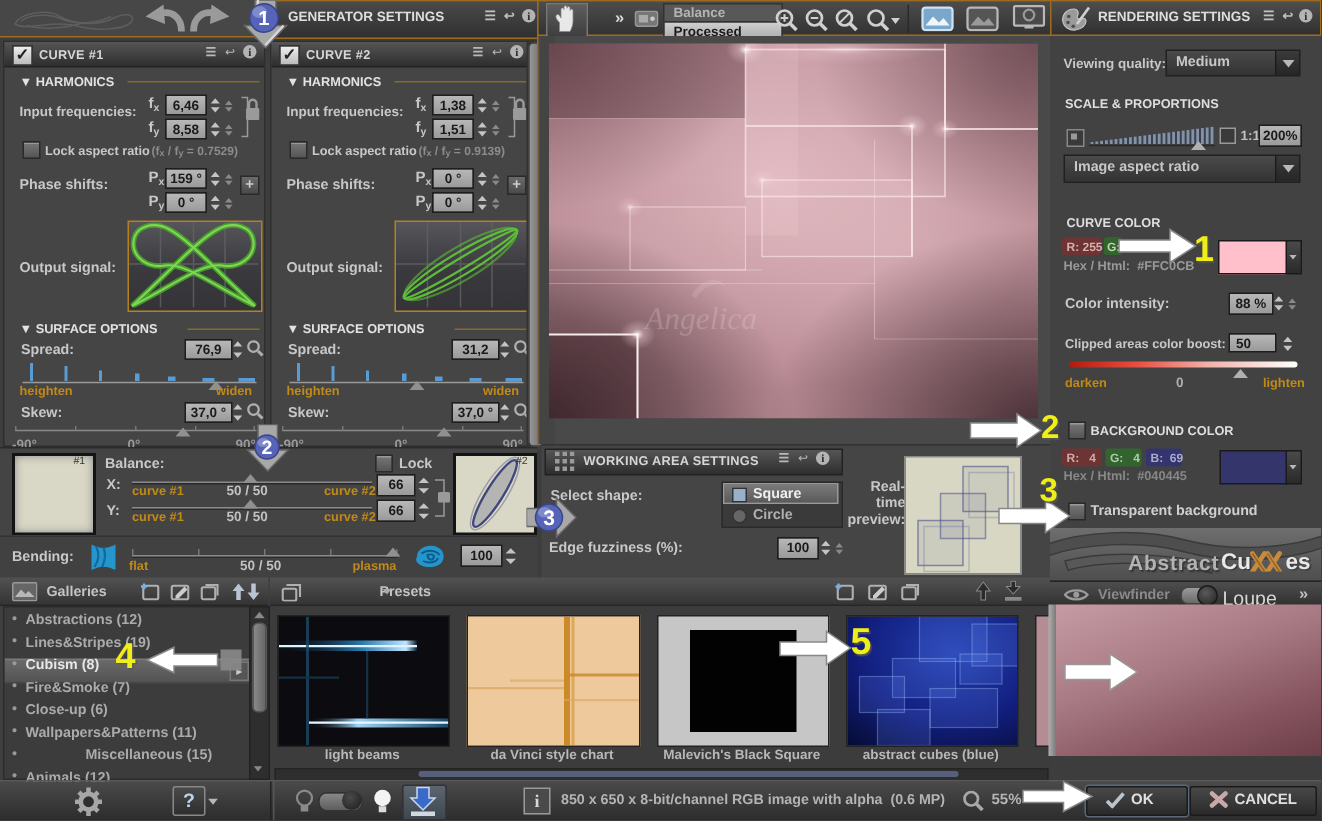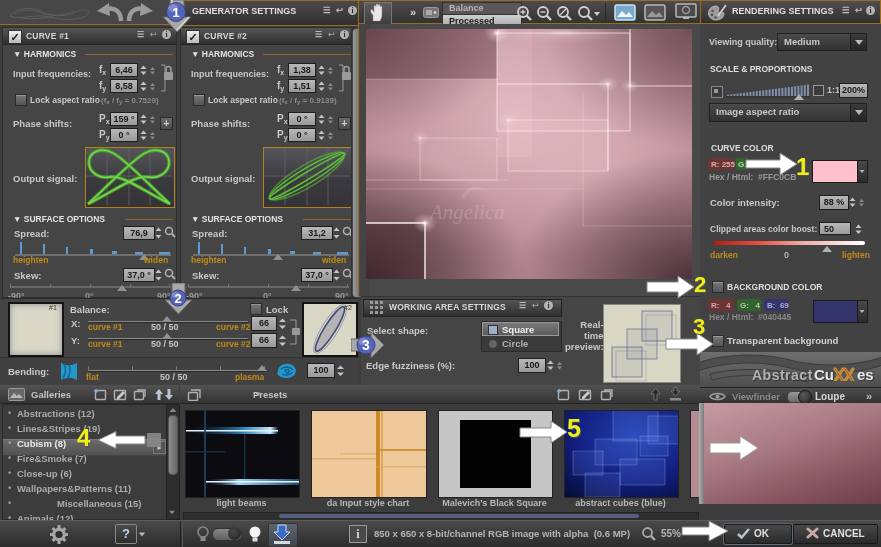--- a/index.html
+++ b/index.html
@@ -652,21 +652,21 @@
   <svg width="114" height="86">
    <rect width="114" height="86" fill="#edc99c"></rect>
    <rect x="64" y="0" width="4" height="86" fill="#c8821c" opacity="0.9"></rect>
    <rect x="69" y="0" width="2" height="86" fill="#d89a3c" opacity="0.7"></rect>
    <rect x="64" y="38" width="50" height="2" fill="#c8882a" opacity="0.8"></rect>
    <rect x="0" y="47" width="64" height="1.5" fill="#d8a860" opacity="0.7"></rect>
    <rect x="64" y="55" width="50" height="1.5" fill="#d8a860" opacity="0.6"></rect>
    <rect x="28" y="42" width="36" height="1.5" fill="#cfa058" opacity="0.5"></rect>
   </svg>
  </div>
- <div style="position:absolute;left:131px;top:113px;width:114px;text-align:center;font-size:9px;font-weight:bold;color:#b8b8b8;">da Input style chart</div>
+ <div style="position:absolute;left:131px;top:113px;width:114px;text-align:center;font-size:9px;font-weight:bold;color:#b8b8b8;">da Vinci style chart</div>
 
  <div style="position:absolute;left:258px;top:25px;width:113px;height:86px;background:#c6c6c6;border:1px solid #222;overflow:hidden;">
   <div style="position:absolute;left:21px;top:9px;width:71px;height:68px;background:#020202;"></div>
  </div>
  <div style="position:absolute;left:258px;top:113px;width:113px;text-align:center;font-size:9px;font-weight:bold;color:#b8b8b8;">Malevich's Black Square</div>
 
  <div style="position:absolute;left:384px;top:25px;width:113px;height:86px;border:1px solid #222;overflow:hidden;">
   <svg width="113" height="86">
    <defs>
             <radialGradient id="acbg" cx="62%" cy="28%" r="95%">
@@ -838,21 +838,21 @@
 </div>
 
 <div class="abs" style="left:700px;top:387px;width:181px;height:16px;background:linear-gradient(#4e4e4e,#303030);border-top:1px solid #222;">
  <svg style="position:absolute;left:9px;top:3px;" width="17" height="11">
         <path d="M1 5.5 C4 1.5 13 1.5 16 5.5 C13 9.5 4 9.5 1 5.5 Z" fill="none" stroke="#9a9a9a" stroke-width="1.5"></path>
         <circle cx="8.5" cy="5.5" r="2" fill="#9a9a9a"></circle>
       </svg>
  <div style="position:absolute;left:32px;top:3px;font-size:9.5px;font-weight:bold;color:#8a8a8a;">Viewfinder</div>
  <div style="position:absolute;left:87px;top:3px;width:22px;height:10px;border-radius:5px;background:linear-gradient(#9a9a9a,#6a6a6a);border:1px solid #444;"></div>
  <div style="position:absolute;left:98px;top:2px;width:12px;height:12px;border-radius:50%;background:radial-gradient(circle at 40% 35%,#5a5a5a,#222);border:1px solid #1a1a1a;"></div>
- <div style="position:absolute;left:115px;top:3px;font-size:10px;font-weight:bold;color:#d6d6d6;">Loupe</div>
+ <div style="position:absolute;left:115px;top:3px;font-size:13px;font-weight:normal;color:#d6d6d6;">Loupe</div>
  <div style="position:absolute;left:166px;top:2px;font-size:11px;font-weight:bold;color:#c0c0c0;">»</div>
 </div>
 
 <div class="abs" style="left:699px;top:403px;width:5px;height:101px;background:linear-gradient(90deg,#b0b0b0,#7a7a7a);"></div>
 <div class="abs" style="left:704px;top:403px;width:177px;height:101px;background:linear-gradient(160deg,#c79ba4 0%,#a97c85 40%,#86545e 75%,#6d3f49 100%);"></div>
 
 <div class="abs" style="left:0;top:520px;width:881px;height:27px;background:linear-gradient(#4a4a4a,#2c2c2c);border-top:1px solid #5a5a5a;box-sizing:border-box;">
  <svg style="position:absolute;left:44px;top:3px;" width="30" height="21" viewBox="0 0 30 21">
   <g fill="#a6a6a6">
           <circle cx="15" cy="10.5" r="6.8"></circle>

